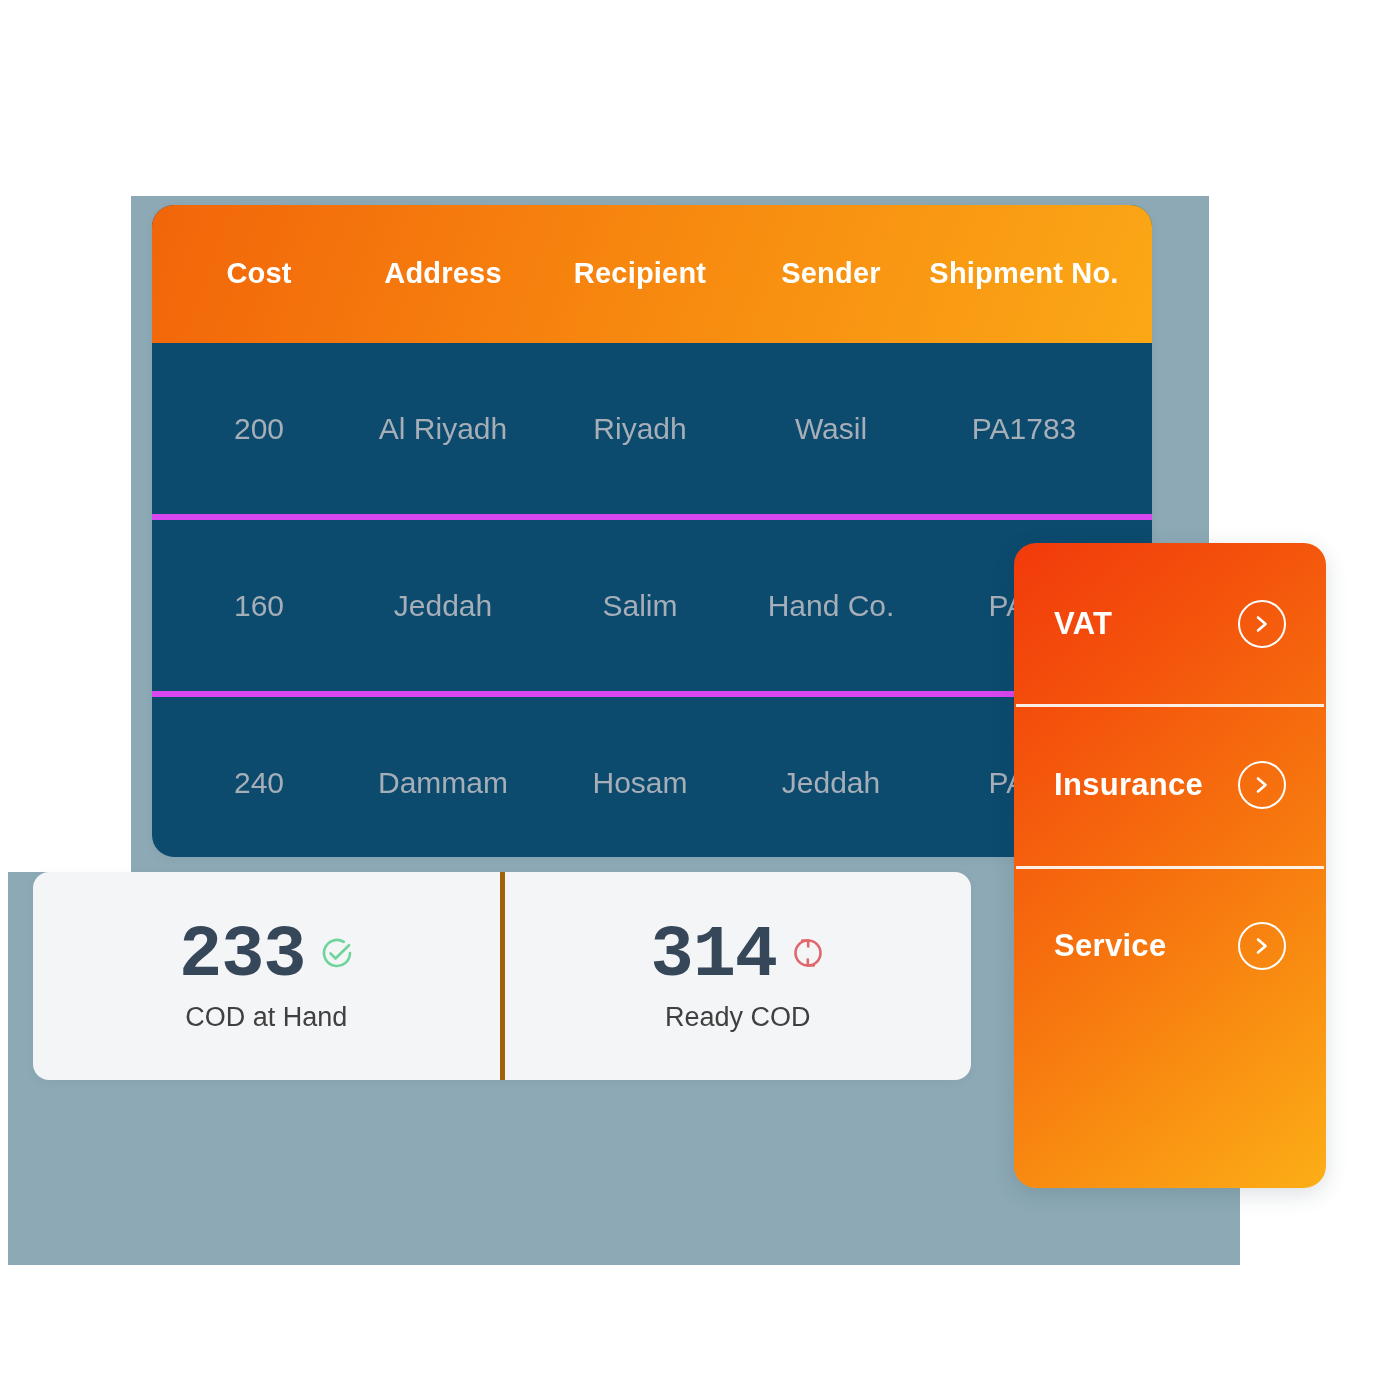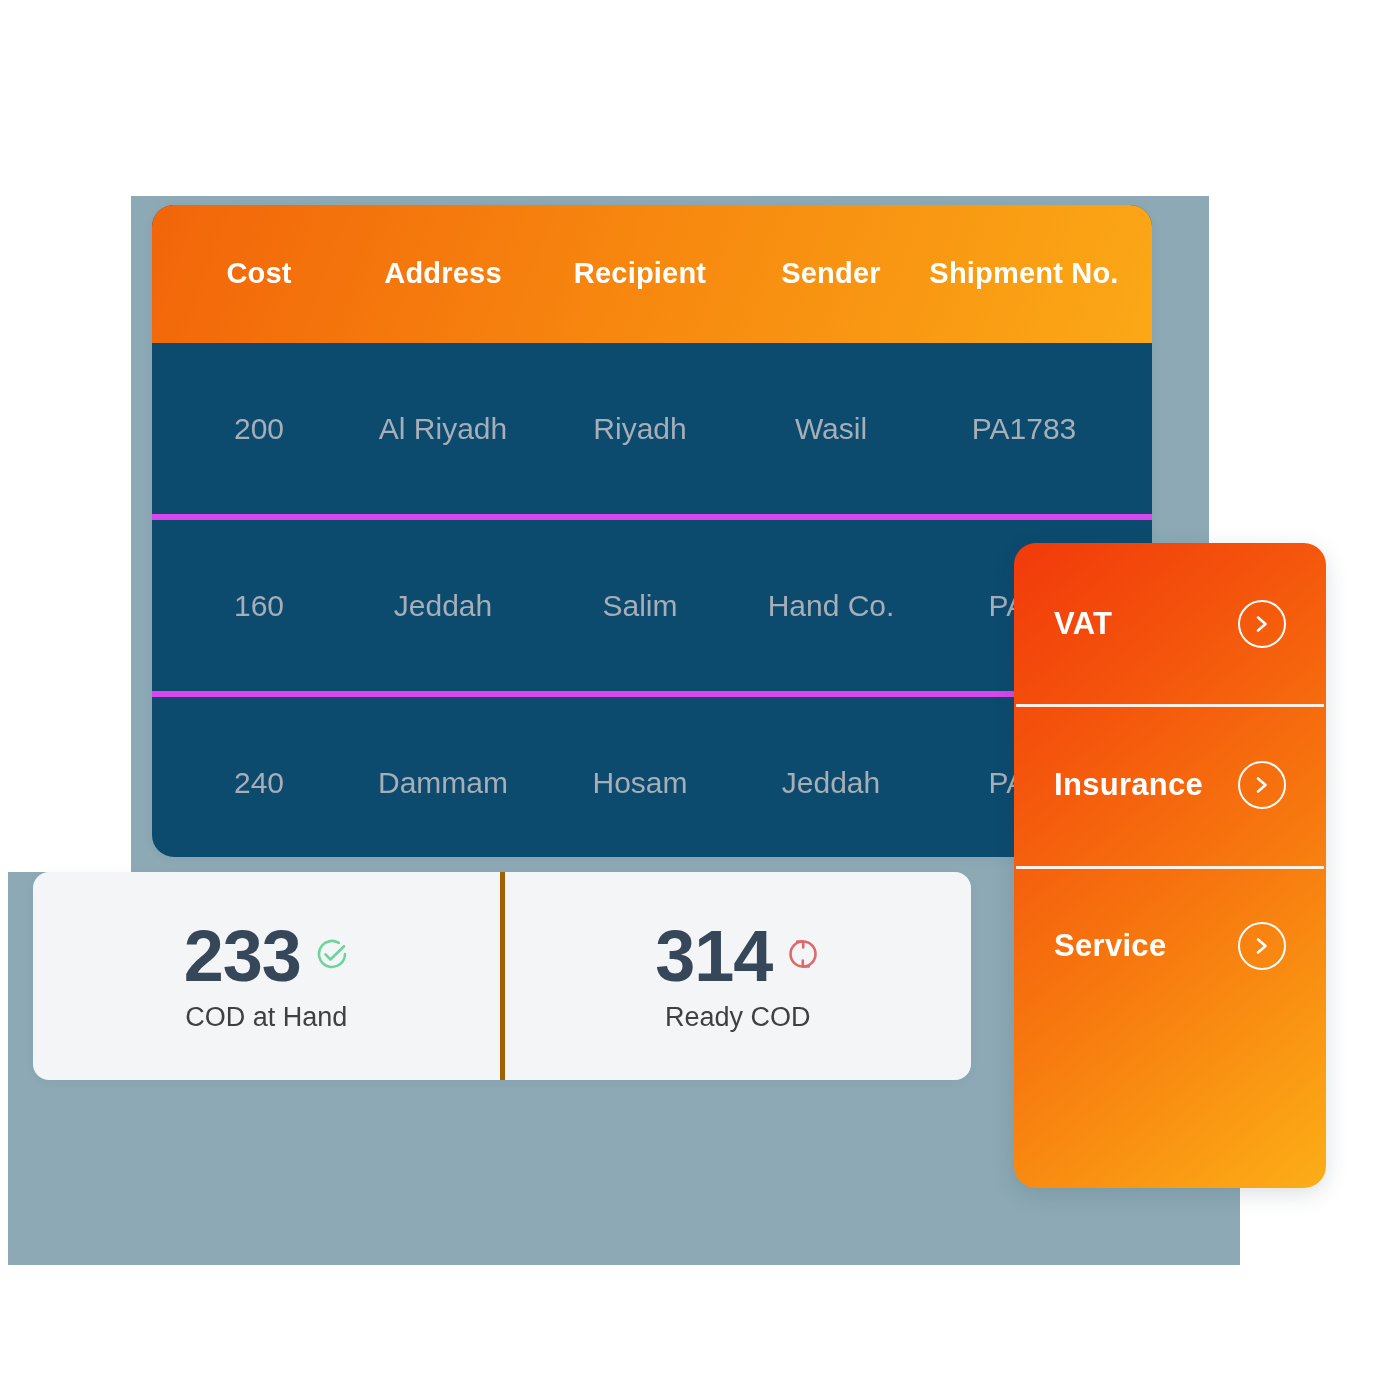--- a/index.html
+++ b/index.html
@@ -108,20 +108,21 @@
     flex-direction: column;
     align-items: center;
     justify-content: center;
     gap: 10px;
   }
   .stat + .stat { border-left: 5px solid #a16207; }
   .stat-top {
     display: flex;
     align-items: center;
     gap: 14px;
+    font-family: Liberation Mono, monospace;
   }
   .stat-value {
     font-size: 72px;
     font-weight: 700;
     color: #37475A;
     letter-spacing: -1px;
     line-height: 1;
   }
   .stat-label {
     font-size: 27px;

